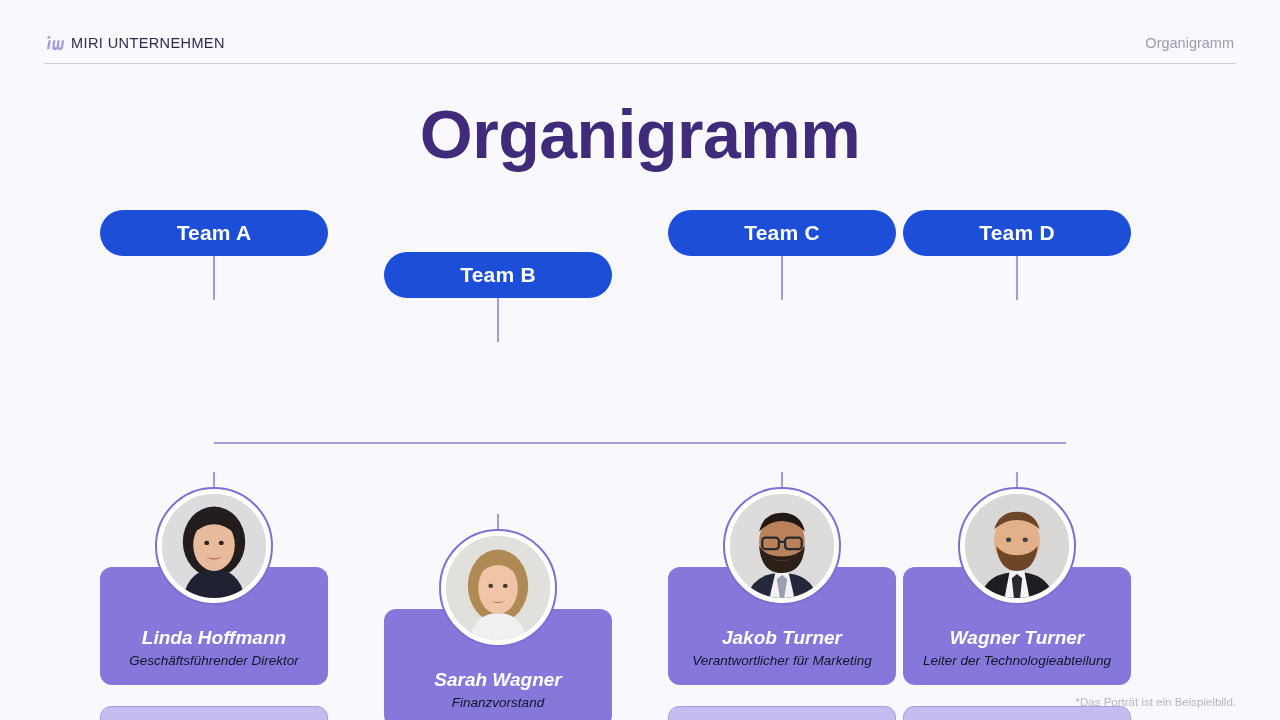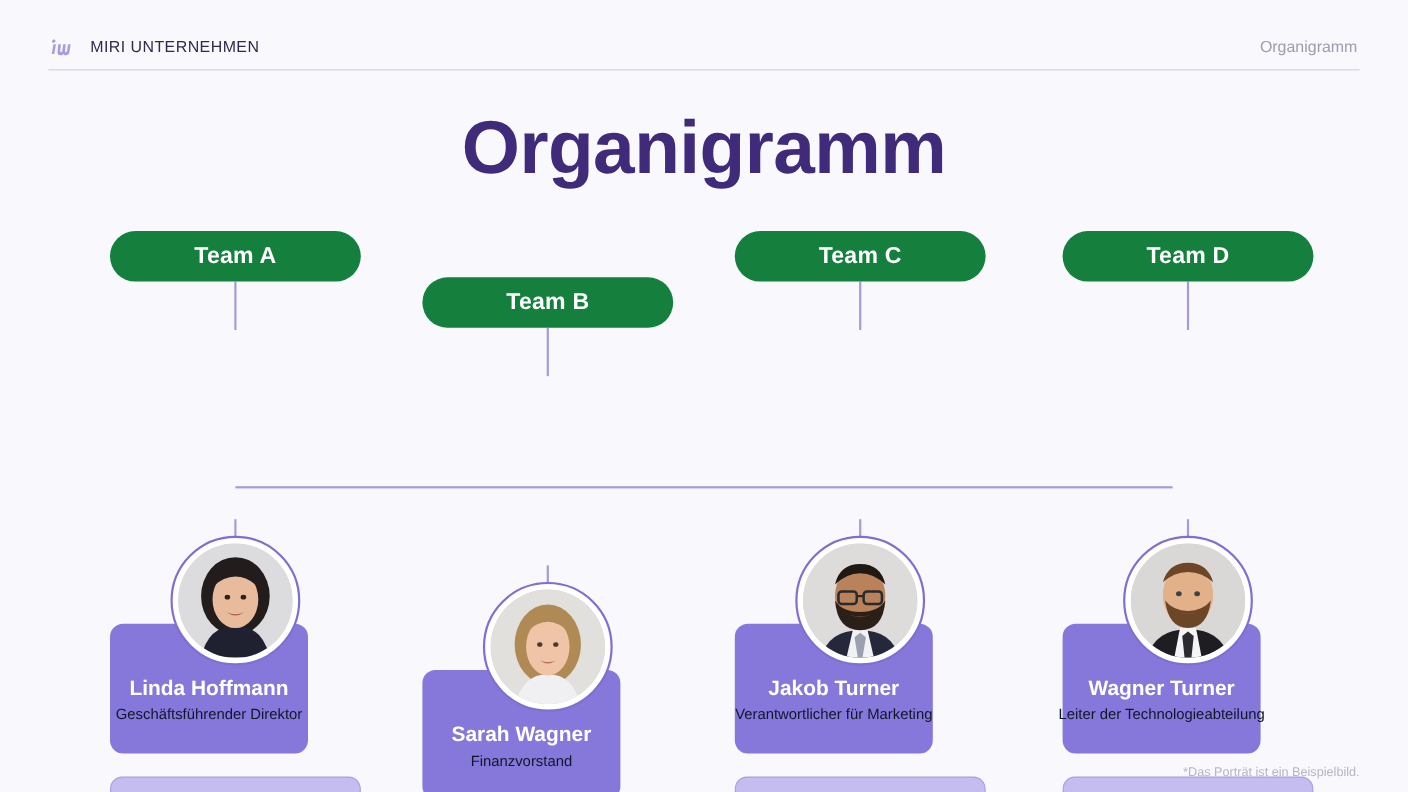--- a/index.html
+++ b/index.html
@@ -24,21 +24,21 @@
     width: 1192px;
     height: 42px;
     display: flex;
     align-items: center;
     justify-content: space-between;
     border-bottom: 1px solid #cfcde4;
   }
   .brand {
     display: flex;
     align-items: center;
-    gap: 14px;
+    gap: 3px;
   }
   .logo-mark {
     width: 24px;
     height: 24px;
     display: block;
   }
   .brand-name {
     font-size: 14.5px;
     letter-spacing: 0.4px;
     color: #2f2a4a;
@@ -85,21 +85,21 @@
   }
 
   .column {
     position: absolute;
     top: 0;
     width: 228px;
   }
   .col-0 { left: 100px; }
   .col-1 { left: 384px; margin-top: 42px; }
   .col-2 { left: 668px; text-align: center; }
-  .col-3 { left: 966px; }
+  .col-3 { left: 903px; }
 
   
   .vline {
     position: absolute;
     left: 50%;
     transform: translateX(-50%);
     width: 2px;
     background: #a79ad8;
     z-index: 0;
   }
@@ -107,45 +107,46 @@
   .vline-b { top: 262px; height: 34px; }   
   .vline-c { top: 381px; height: 34px; }   
   .vline-d { top: 452px; height: 16px; }   
 
   
   .team-pill {
     position: relative;
     z-index: 2;
     height: 46px;
     border-radius: 23px;
-    background: #15803d;
+    background: #1d4ed8;
     color: #ffffff;
     font-size: 21px;
     font-weight: 700;
     display: flex;
     align-items: center;
     justify-content: center;
     letter-spacing: 0.2px;
   }
 
   
   .lead-card {
     position: absolute;
     top: 357px;
     left: 0;
-    width: 180px;
+    width: 228px;
     height: 118px;
     background: #8677db;
     border-radius: 12px;
     z-index: 1;
     display: flex;
     flex-direction: column;
     align-items: center;
     justify-content: flex-end;
-    padding-bottom: 27px;
+    padding-bottom: 16px;
+    font-style: italic;
   }
   .lead-name {
     font-size: 19px;
     font-weight: 700;
     color: #ffffff;
     line-height: 1.15;
   }
   .lead-role {
     font-size: 13.5px;
     font-weight: 400;

